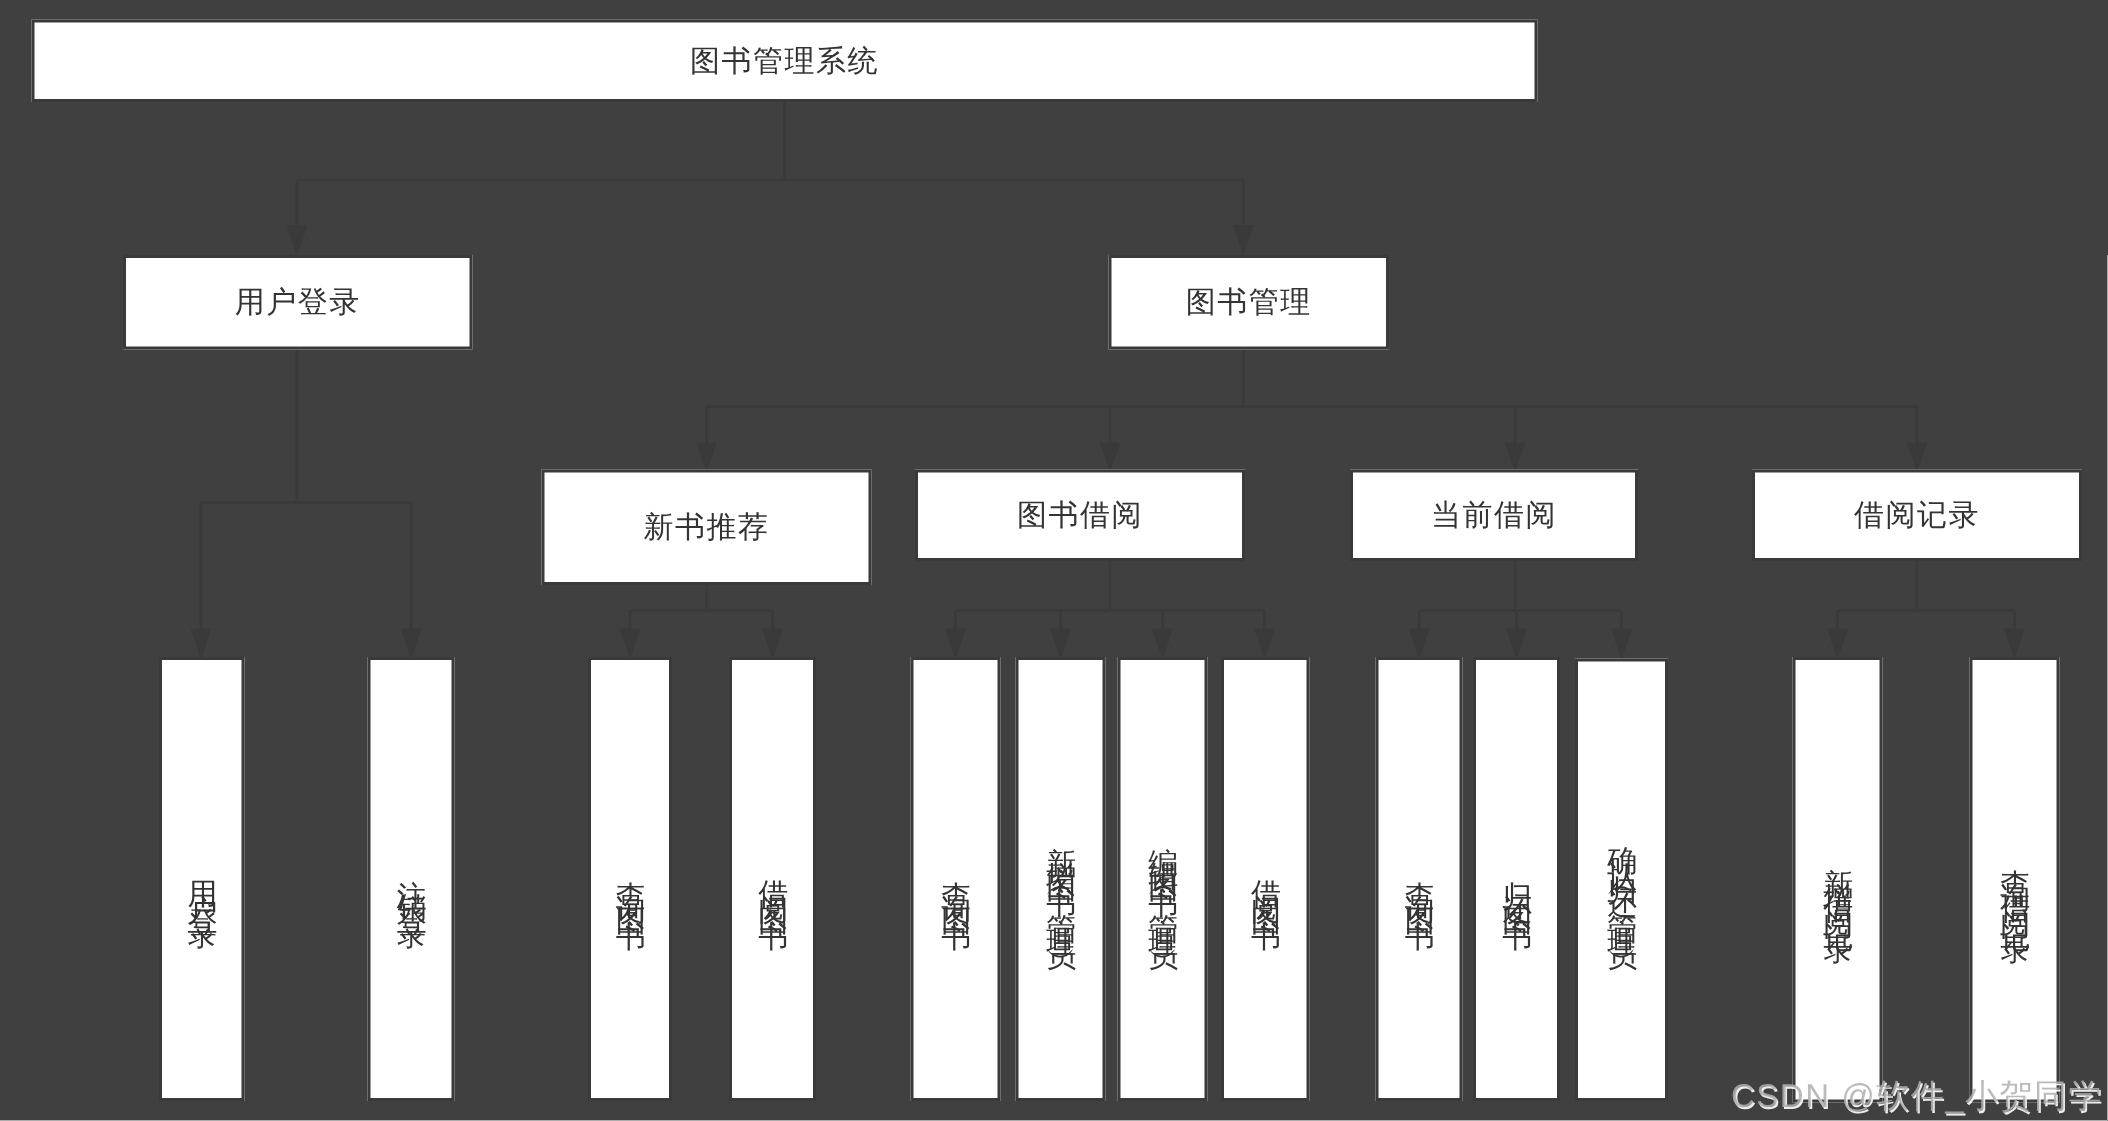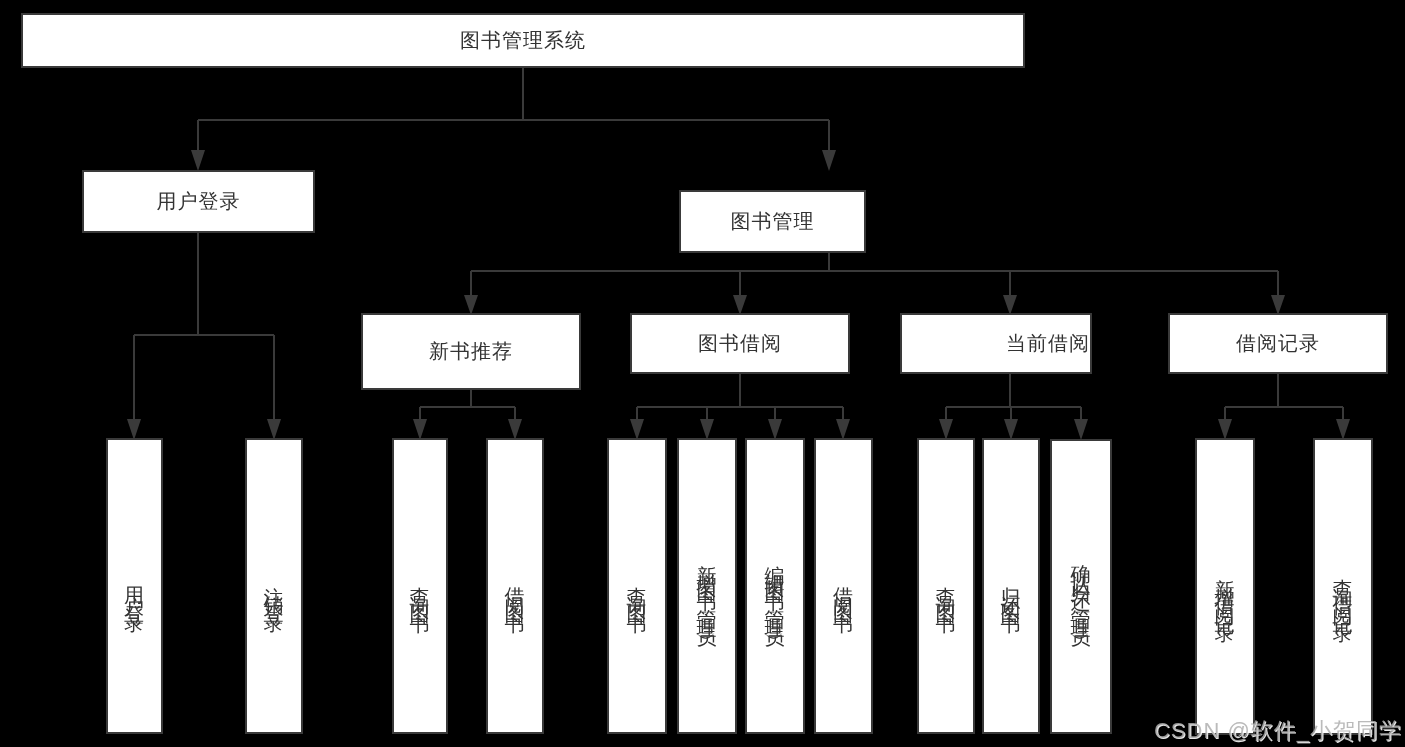--- a/index.html
+++ b/index.html
@@ -1,21 +1,21 @@
 <!DOCTYPE html>
 <html><head>
 <meta charset="utf-8">
 <style>
   * { margin: 0; padding: 0; box-sizing: border-box; }
   html, body { background: #ffffff; }
   .canvas {
     position: relative;
     width: 1405px;
     height: 747px;
-    background: #000000;
+    background: #404040;
     font-family: "Liberation Sans", "DejaVu Sans", sans-serif;
     overflow: hidden;
   }
   .connectors {
     position: absolute;
     left: 0; top: 0;
     width: 1405px; height: 747px;
     z-index: 0;
   }
   .box {
@@ -124,31 +124,31 @@
     </g>
   </svg>
 
   <div class="box" style="left:21px; top:13px; width:1004px; height:55px;">
     <span>图书管理系统</span>
   </div>
 
   <div class="box" style="left:82px; top:170px; width:233px; height:63px;">
     <span>用户登录</span>
   </div>
-  <div class="box" style="left:679px; top:170px; width:187px; height:63px;margin-top:20px;">
+  <div class="box" style="left:739px; top:170px; width:187px; height:63px;">
     <span>图书管理</span>
   </div>
 
   <div class="box" style="left:361px; top:313px; width:220px; height:77px;">
     <span>新书推荐</span>
   </div>
-  <div class="box" style="left:630px; top:313px; width:220px; height:61px;text-align:right;">
+  <div class="box" style="left:610px; top:313px; width:220px; height:61px;text-align:right;">
     <span>图书借阅</span>
   </div>
-  <div class="box" style="left:900px; top:313px; width:192px; height:61px;justify-content:flex-end;">
+  <div class="box" style="left:900px; top:313px; width:192px; height:61px;">
     <span>当前借阅</span>
   </div>
   <div class="box" style="left:1168px; top:313px; width:220px; height:61px;justify-content:center;">
     <span>借阅记录</span>
   </div>
 
   <div class="box v" style="left:106px; top:438px; width:57px; height:296px;">
     <span>用户登录</span>
   </div>
   <div class="box v" style="left:245px; top:438px; width:58px; height:296px;">

